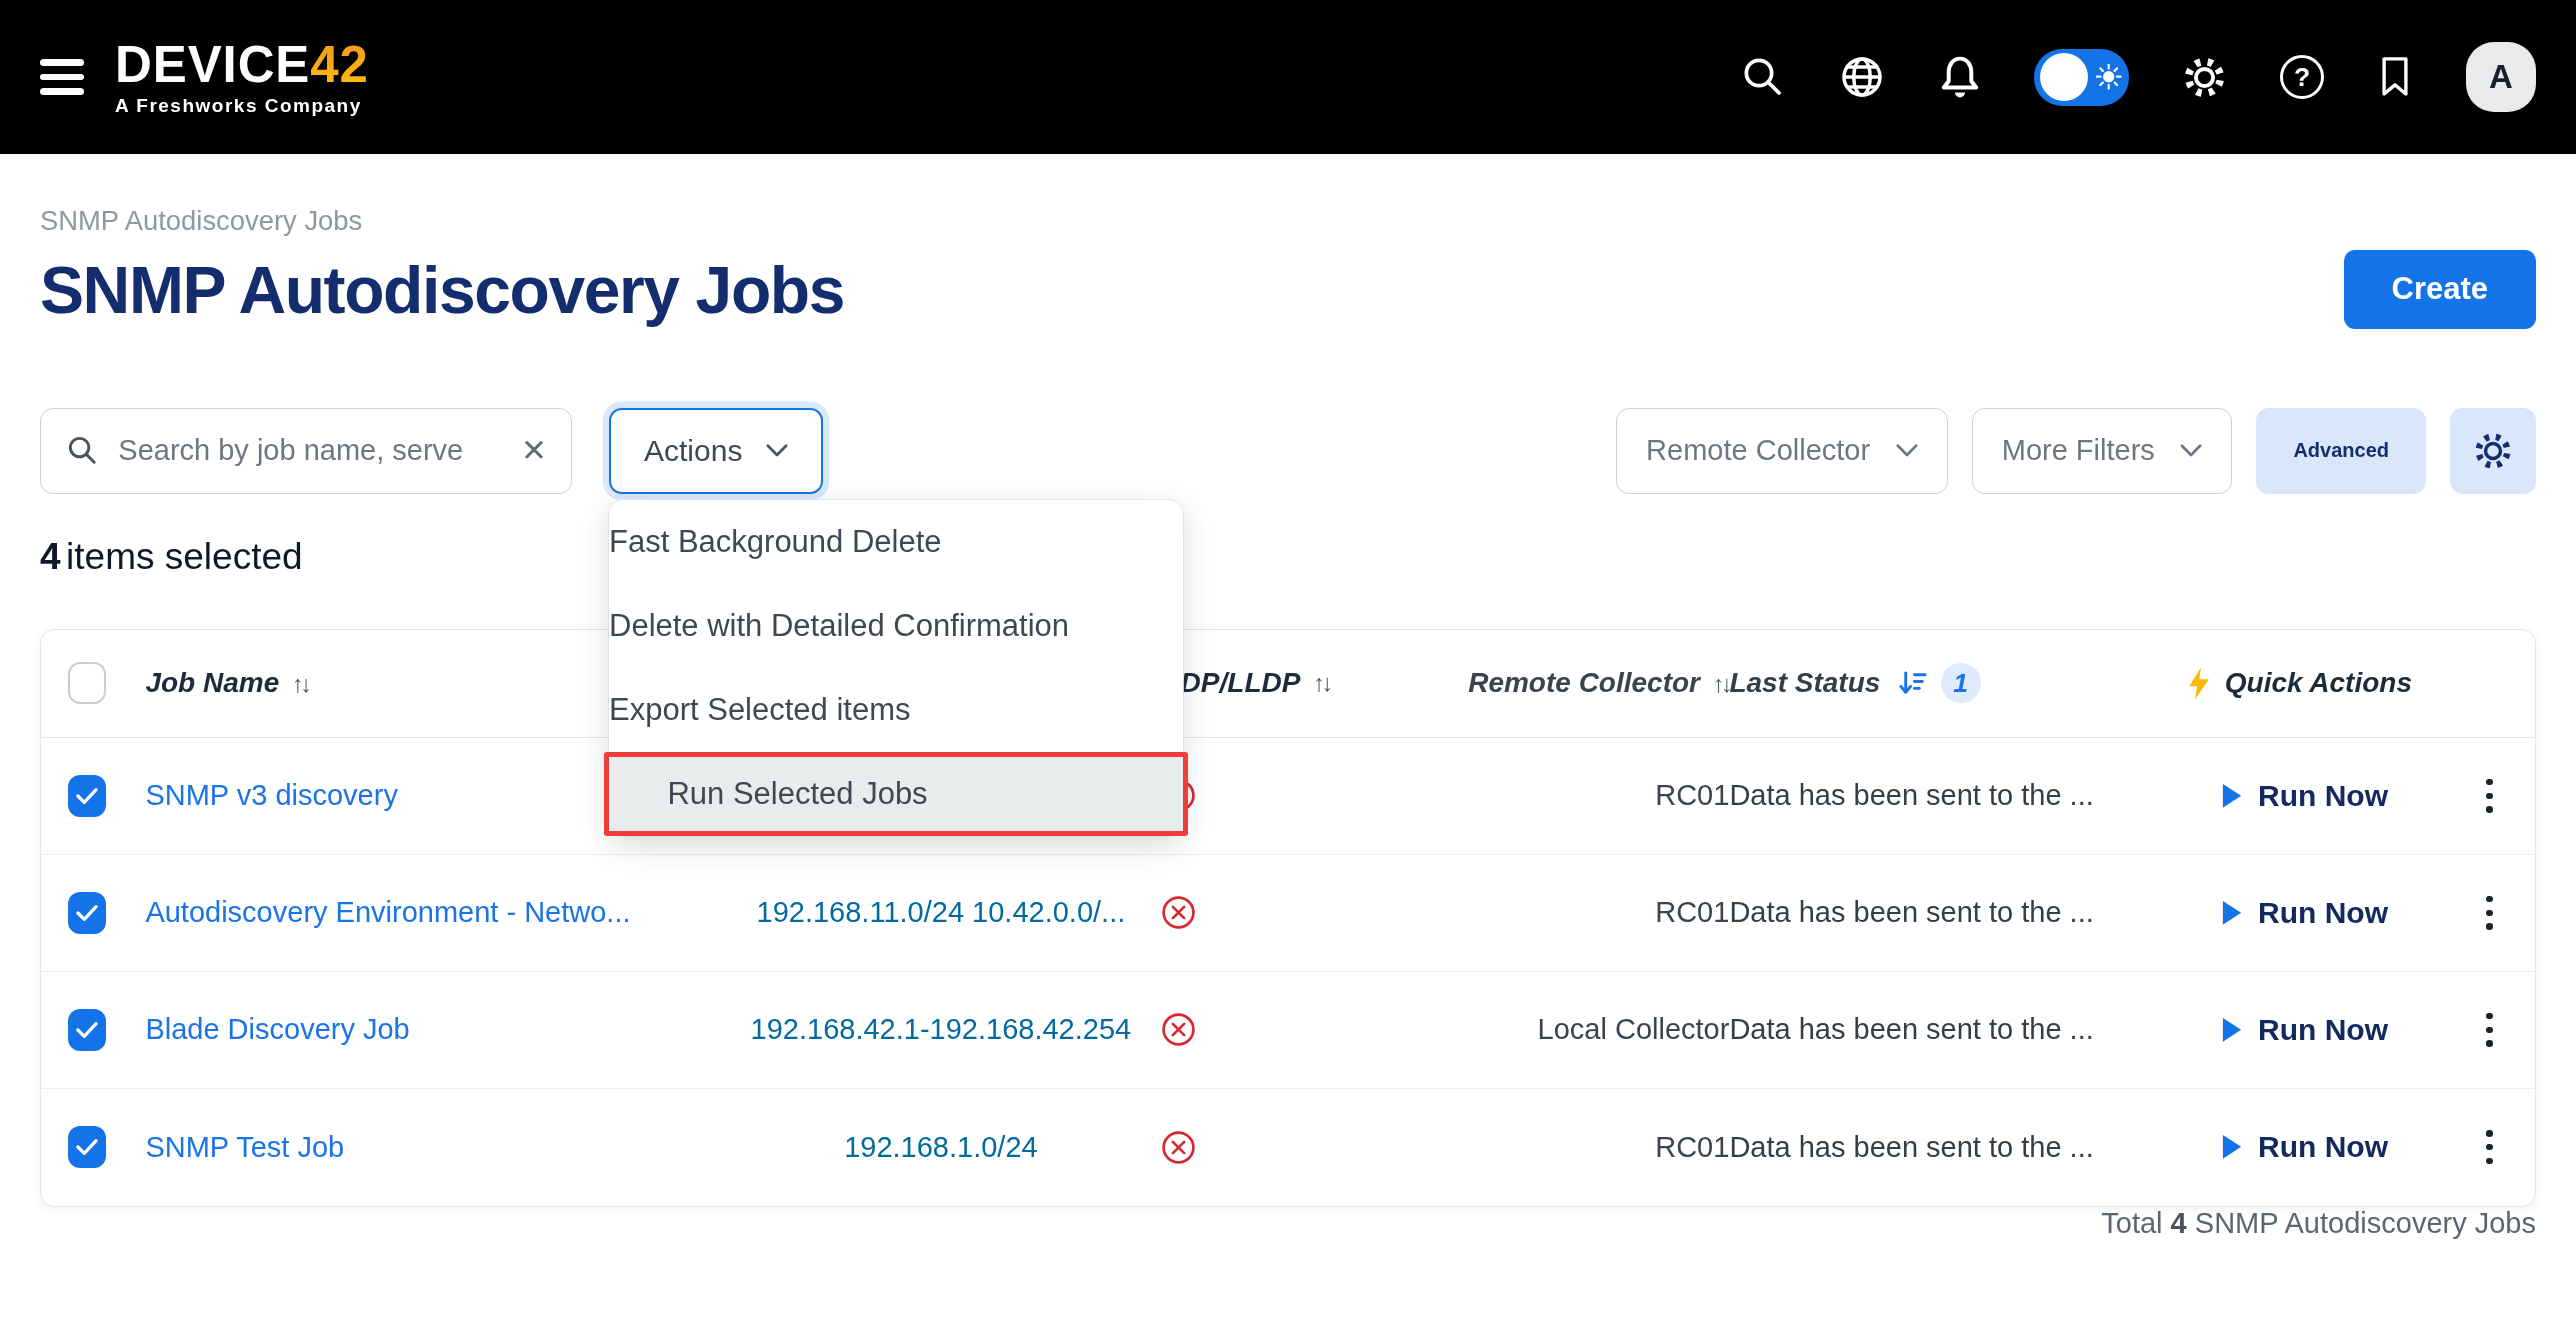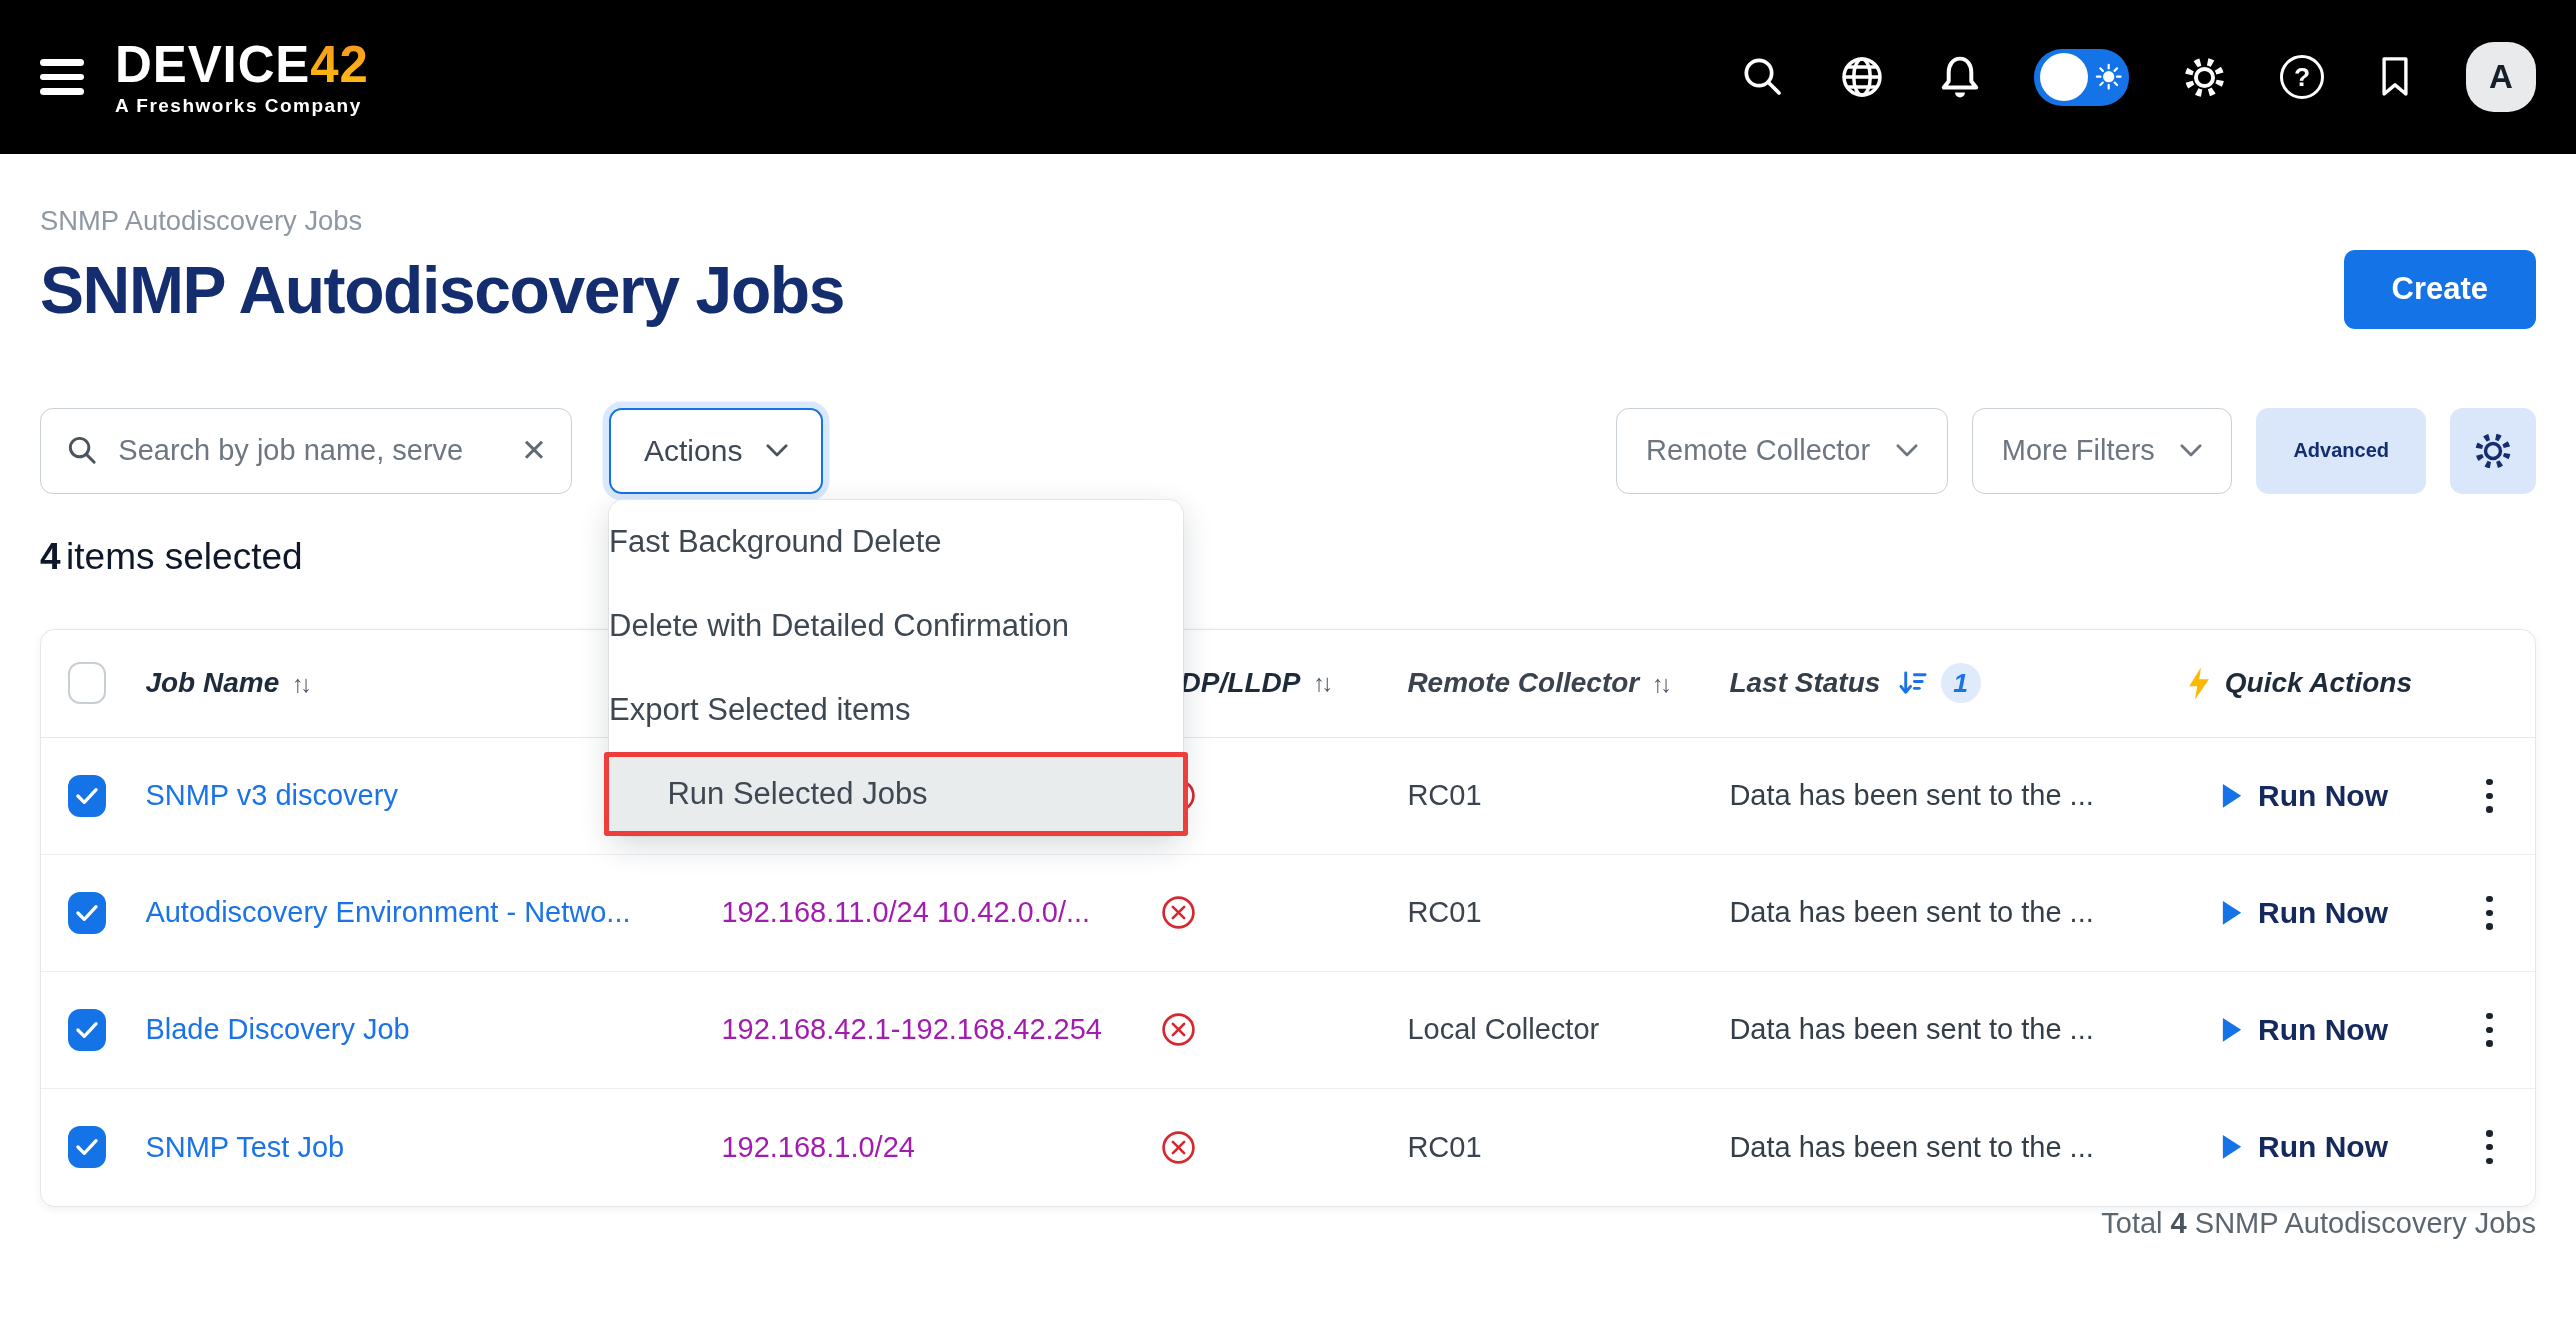--- a/index.html
+++ b/index.html
@@ -75,23 +75,23 @@
 
   
   .table-card { margin-top:51px; background:#fff; border:1.8px solid #E3E6EA; border-radius:14.6px;
                 box-shadow:0 2.7px 9.1px rgba(20,30,50,0.06); }
   .trow { display:flex; align-items:center; padding-left:27.4px; }
   .thead { height:108px; border-bottom:1.8px solid #E3E6EA; font-size:28px; font-weight:bold; color:#1E2B3A;font-style:italic; }
   .tbody-row { height:117px; border-bottom:1.8px solid #ECEEF0; font-size:29px; }
   .tbody-row:last-child { border-bottom:none; }
   .col-check { flex:0 0 77px; display:flex; align-items:center; }
   .col-job { flex:0 0 576px; overflow:hidden; white-space:nowrap; }
-  .col-target { flex:0 0 439px; overflow:hidden; white-space:nowrap; color:#a21caf; }
+  .col-target { flex:0 0 439px; overflow:hidden; white-space:nowrap; color:#0369a1;text-align:center; }
   .col-cdp { flex:0 0 247px; display:flex; align-items:center; }
-  .col-rc { flex:0 0 322px; color:#3A434E; }
+  .col-rc { flex:0 0 322px; color:#3A434E;text-align:right; }
   .col-status { flex:0 0 457px; display:flex; align-items:center; gap:12.8px; color:#333E49; }
   .col-quick { flex:1; display:flex; align-items:center; padding-right:37px; }
   .sort-arrows { font-size:24px; color:#4C5A68; letter-spacing:-3.7px; margin-left:12.8px; font-weight:normal; }
   .hdr-label { white-space:nowrap; }
   .badge-1 { width:40px; height:40px; border-radius:50%; background:#DFEAFB; color:#1A73E8;
              font-size:26.5px; font-weight:bold; display:flex; align-items:center; justify-content:center; }
   .cb { width:38px; height:42px; border-radius:12px; cursor:pointer;
         display:flex; align-items:center; justify-content:center; }
   .cb-off { background:#fff; border:2.7px solid #C7CED4; }
   .cb-on { background:#1473E6; }

